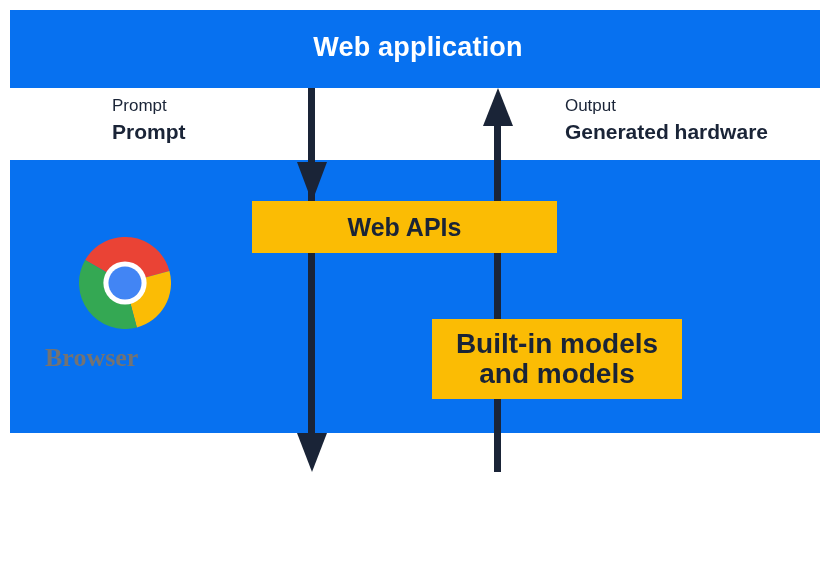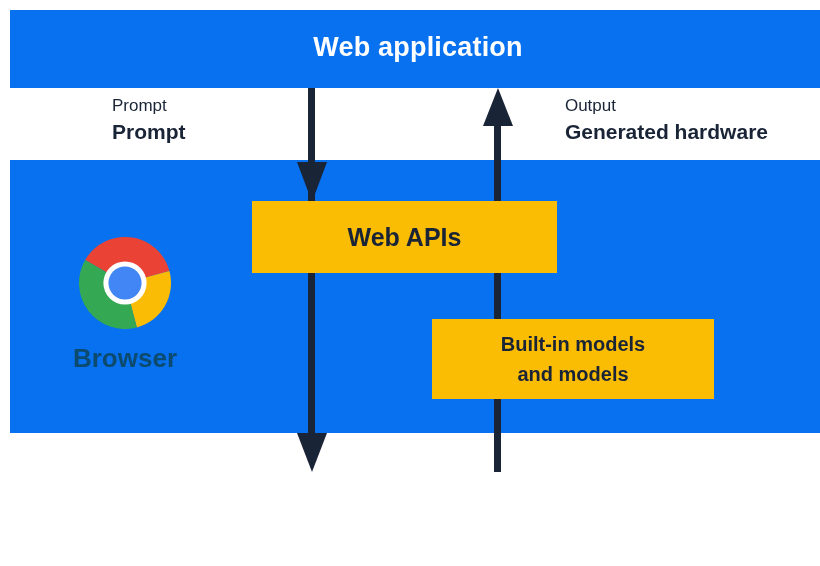--- a/index.html
+++ b/index.html
@@ -75,38 +75,39 @@
     background: var(--yellow);
     z-index: 3;
     display: flex;
     flex-direction: column;
     align-items: center;
     justify-content: center;
     color: var(--navy);
     font-weight: 700;
     text-align: center;
   }
-  .ybox.web-apis { left: 252px; top: 201px; width: 305px; height: 72px; font-size: 25px; }
-  .ybox.models   { left: 432px; top: 319px; width: 282px; height: 80px; font-size: 20px; line-height: 30px; }
+  .ybox.web-apis { left: 252px; top: 201px; width: 305px; height: 52px; font-size: 25px; }
+  .ybox.models   { left: 432px; top: 319px; width: 250px; height: 80px; font-size: 28px; line-height: 30px; }
   
   .chrome-logo {
     position: absolute;
     left: 79px; top: 237px;
     width: 92px; height: 92px;
     z-index: 3;
   }
   .browser-label {
     position: absolute;
     left: 45px; top: 343px;
     width: 160px;
-    text-align: center;
-    color: #0c4a6e;
+    text-align: left;
+    color: #737373;
     font-size: 26px;
     font-weight: 700;
     z-index: 3;
+    font-family: Liberation Serif, serif;
   }
 </style>
 </head>
 <body>
 
 <div class="canvas" style="--blue: #0771f0; --yellow: #fbbc04; --navy: #1a2437;">
 
   <div class="band top">
     <div class="band-title">Web application</div>
   </div>

